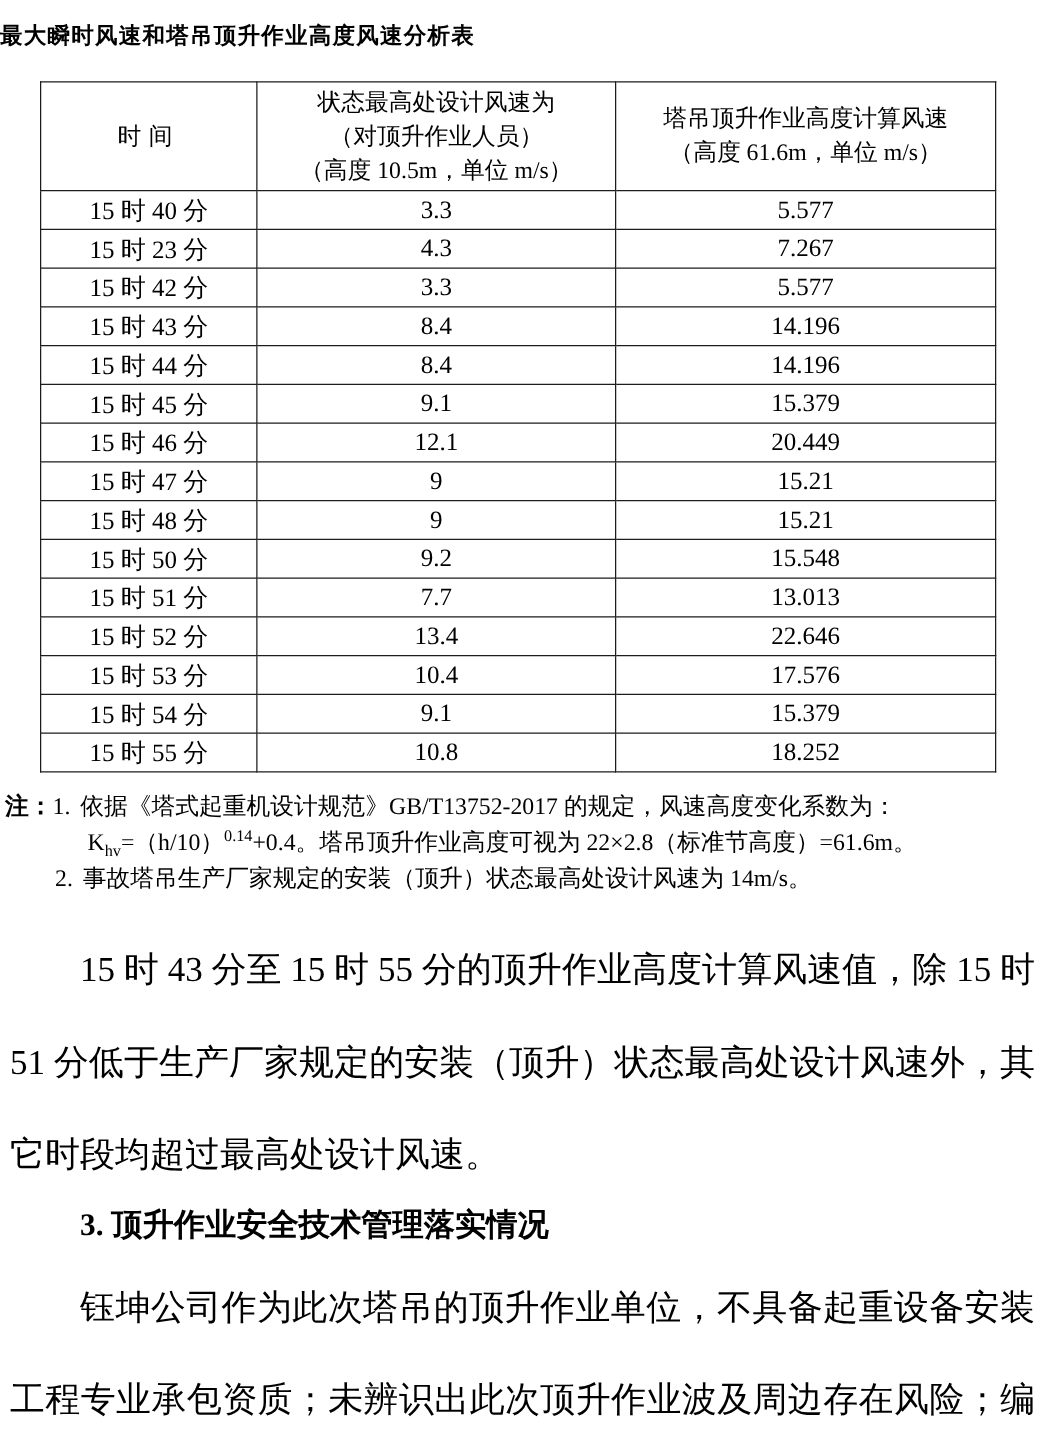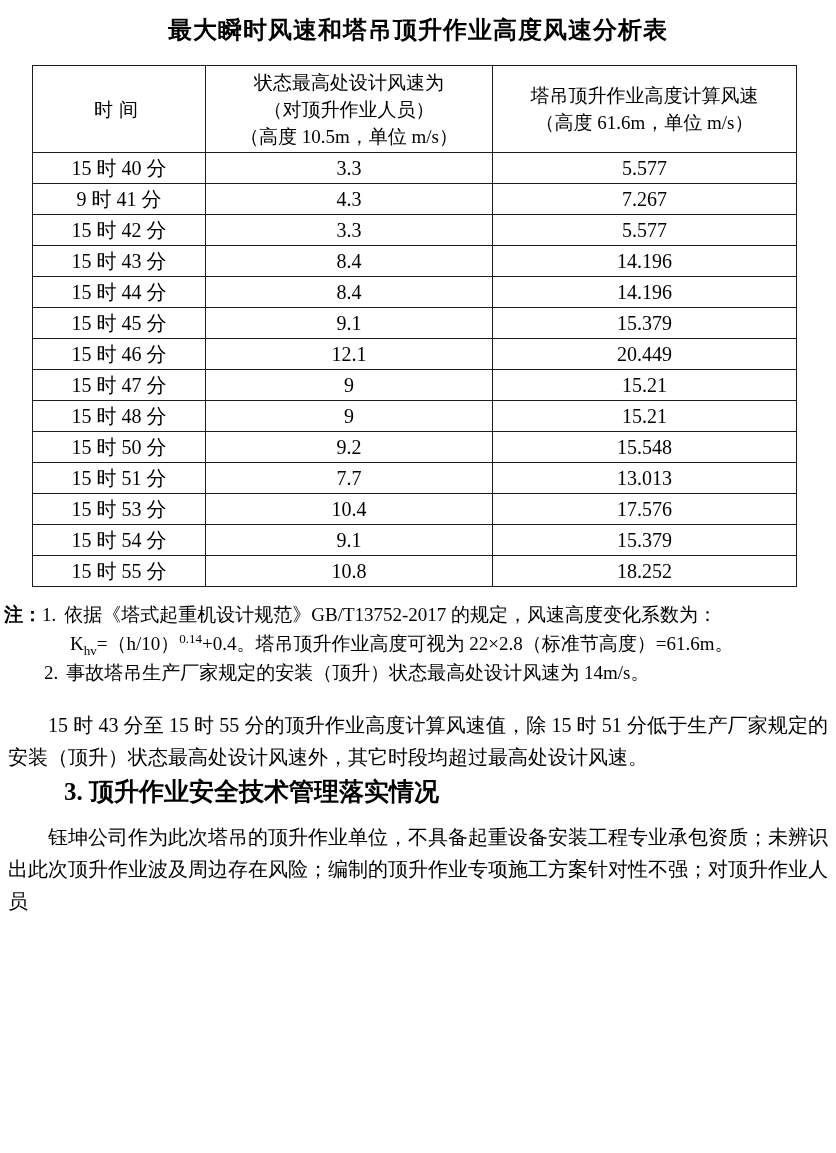--- a/index.html
+++ b/index.html
@@ -8,25 +8,25 @@
     width: 836px;
     height: 1153px;
     background: #ffffff;
     color: #000000;
     font-family: "Liberation Serif", "DejaVu Serif", serif;
     overflow: hidden;
   }
   .page { width: 836px; height: 1153px; position: relative; }
 
   .doc-title {
-    font-family: Liberation Serif, serif;
+    font-family: Liberation Mono, monospace;
     font-weight: 700;
-    font-size: 24px;
+    font-size: 18px;
     line-height: 32px;
-    text-align: center;
+    text-align: left;
     margin: 14px 0 0 0;
     letter-spacing: 1px;
   }
 
   table.wind {
     border-collapse: collapse;
     table-layout: fixed;
     width: 764px;
     margin: 19px 0 0 32px;
   }
@@ -57,22 +57,22 @@
   }
   .note-label { font-weight: 700; }
   .note-num { padding-right: 8px; }
   .note-l1 { padding-left: 0; }
   .note-l2 { padding-left: 66px; }
   .note-l3 { padding-left: 40px; }
   .notes sub { font-size: 13px; line-height: 0; }
   .notes sup { font-size: 13px; line-height: 0; }
 
   .para {
-    font-size: 20px;
-    line-height: 32px;
+    font-size: 28px;
+    line-height: 74px;
     text-align: justify;
     text-indent: 2em;
     margin: 22px 8px 0 8px;
     word-break: break-all;
   }
   .para.second { margin-top: 12px; }
 
   .section-heading {
     font-size: 25px;
     font-weight: 700;
@@ -107,21 +107,21 @@
         </th>
       </tr>
     </thead>
     <tbody>
       <tr>
         <td>15 时 40 分</td>
         <td>3.3</td>
         <td>5.577</td>
       </tr>
       <tr>
-        <td>9 时 41 分</td>
+        <td>15 时 23 分</td>
         <td>4.3</td>
         <td>7.267</td>
       </tr>
       <tr>
         <td>15 时 42 分</td>
         <td>3.3</td>
         <td>5.577</td>
       </tr>
       <tr>
         <td>15 时 43 分</td>
@@ -155,20 +155,25 @@
       </tr>
       <tr>
         <td>15 时 50 分</td>
         <td>9.2</td>
         <td>15.548</td>
       </tr>
       <tr>
         <td>15 时 51 分</td>
         <td>7.7</td>
         <td>13.013</td>
+      </tr>
+      <tr>
+        <td>15 时 52 分</td>
+        <td>13.4</td>
+        <td>22.646</td>
       </tr>
       <tr>
         <td>15 时 53 分</td>
         <td>10.4</td>
         <td>17.576</td>
       </tr>
       <tr>
         <td>15 时 54 分</td>
         <td>9.1</td>
         <td>15.379</td>

